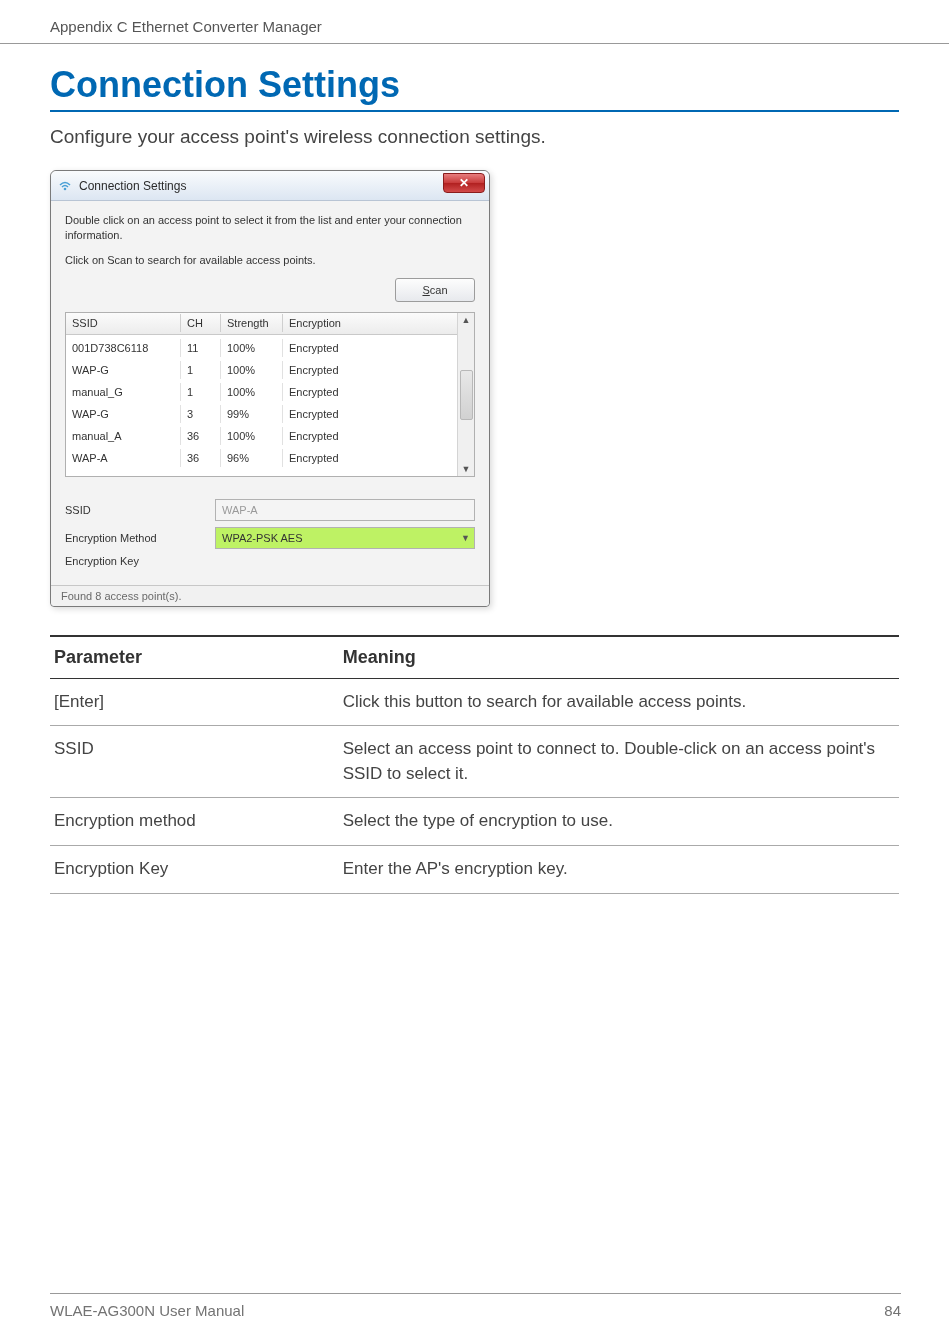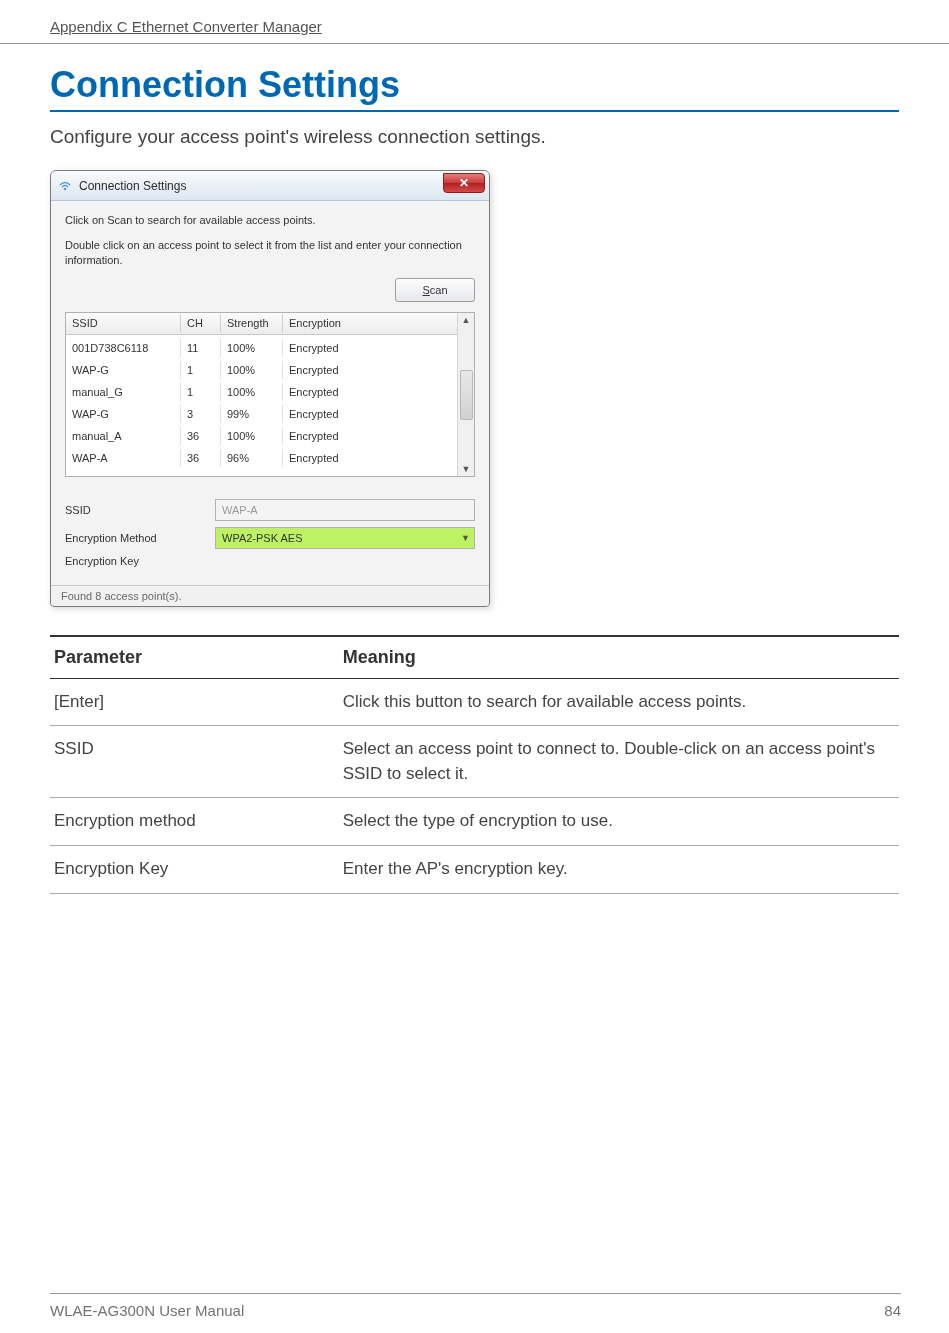--- a/index.html
+++ b/index.html
@@ -15,21 +15,20 @@
       position: relative;
       color: #333;
     }
     .page-header {
       padding: 18px 50px 8px 50px;
       border-bottom: 1px solid #999;
       display: flex;
       justify-content: space-between;
       font-size: 15px;
       color: #555;
-      text-decoration: underline;
     }
     .content {
       padding: 20px 50px;
     }
     h1.section-title {
       font-size: 36px;
       font-weight: 600;
       color: #0068b3;
       border-bottom: 2px solid #0068b3;
       padding-bottom: 4px;
@@ -291,22 +290,22 @@
             <circle cx="7" cy="10" r="1.3" fill="#4aa0d6"></circle>
           </svg>
       </span>
       <span class="titlebar-title">Connection Settings</span>
       <div class="close-btn">
         <span>✕</span>
       </div>
     </div>
 
     <div class="dialog-body">
+      <p>Double click on an access point to select it from the list and enter your connection information.</p>
       <p>Click on Scan to search for available access points.</p>
-      <p>Double click on an access point to select it from the list and enter your connection information.</p>
 
       <div class="scan-row">
         <div class="win-btn">
           <span style="text-decoration: underline;">S</span>
             <span>can</span>
         </div>
       </div>
 
       <div class="list-wrap">
         <div class="list-inner">

